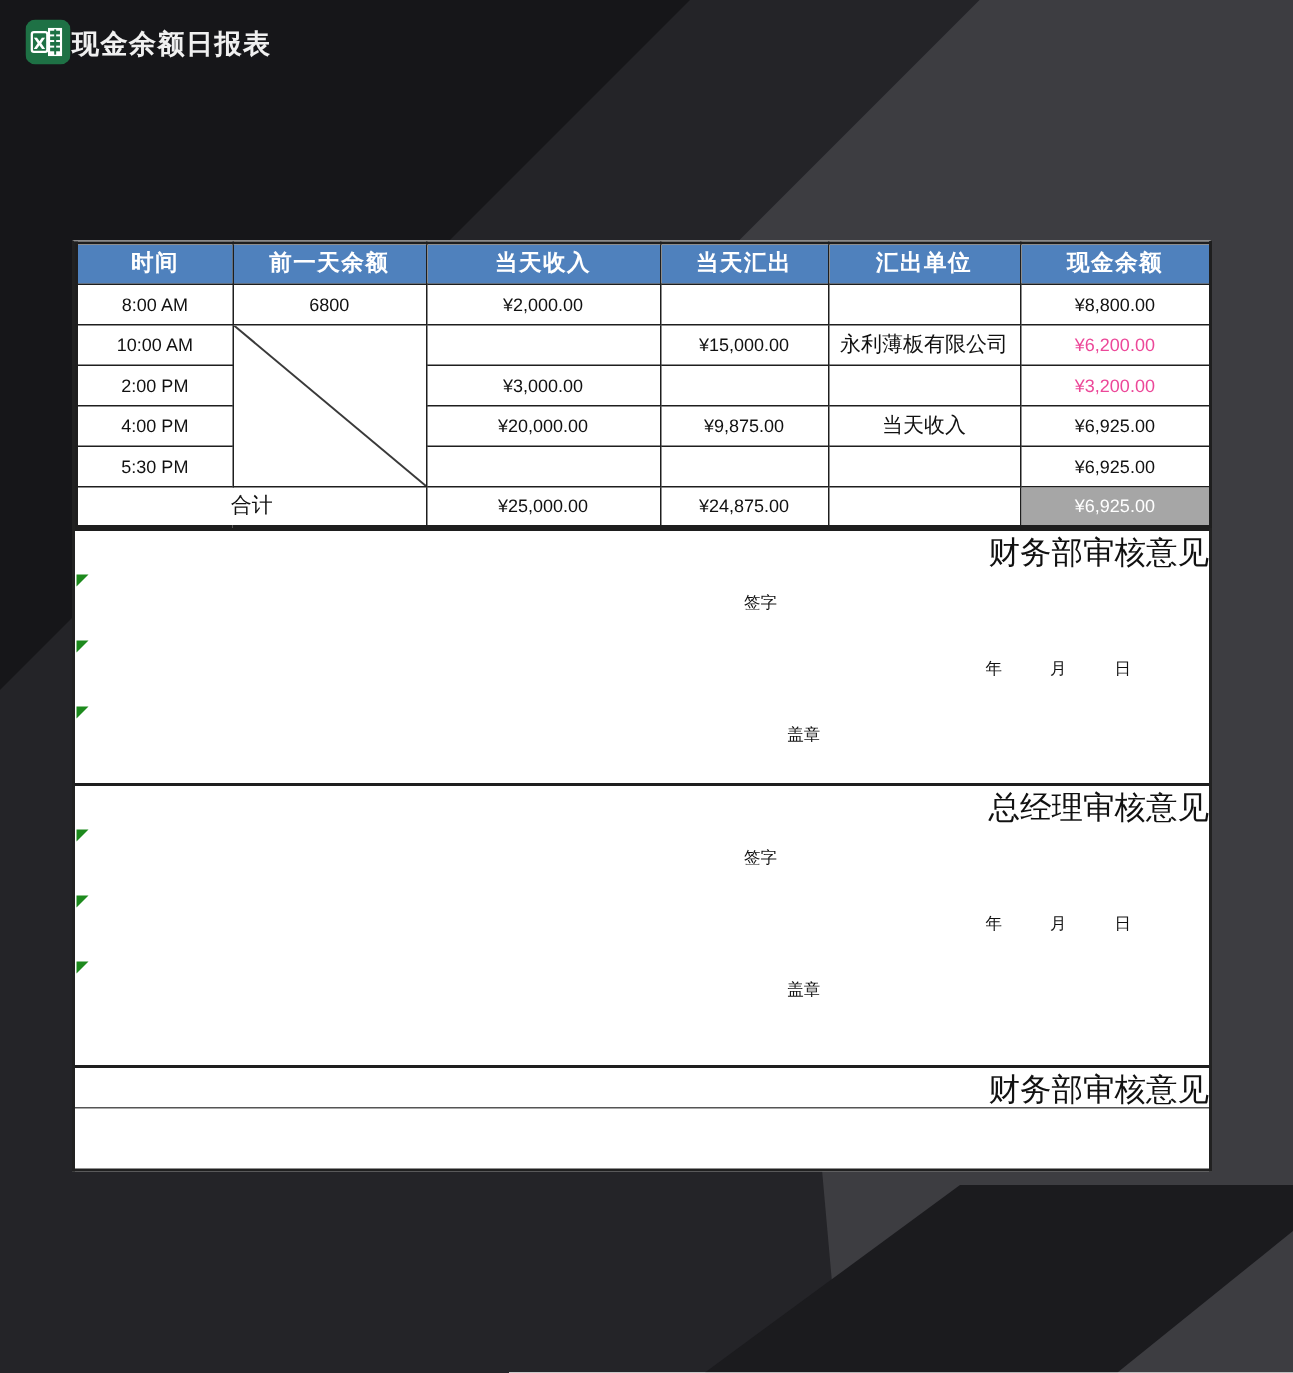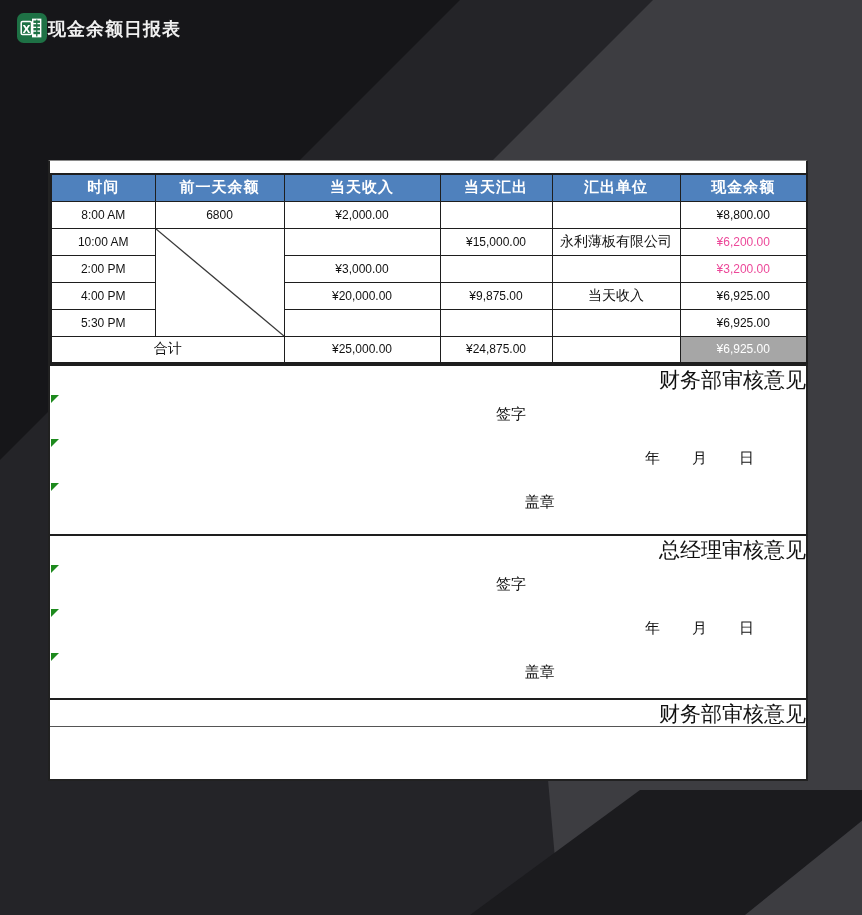--- a/index.html
+++ b/index.html
@@ -18,39 +18,39 @@
   .app-title{position:absolute;left:48px;top:17px;font-size:18px;font-weight:700;color:#f0f0f0;letter-spacing:1px;}
 
   
   .sheet{position:absolute;left:48px;top:160px;width:760px;height:621px;background:#fff;
          border:2px solid #212121;border-top:1px solid #8a8a8a;box-sizing:border-box;color:#111;}
 
   .account-row{height:28px;display:flex;align-items:center;font-size:15px;position:relative;}
   .account-label{position:absolute;left:7px;}
   .account-value{position:absolute;left:107px;}
 
-  table.main{width:100%;border-collapse:collapse;table-layout:fixed;font-size:14px;margin-top:12px;}
+  table.main{width:100%;border-collapse:collapse;table-layout:fixed;font-size:14px;}
   table.main td,table.main th{border:1px solid #1e1e1e;height:27px;text-align:center;vertical-align:middle;
     overflow:hidden;white-space:nowrap;padding:0 2px;box-sizing:border-box;}
   table.main{border:2px solid #1e1e1e;}
   th.hdr{background:#4f81bd;color:#fff;font-weight:700;font-size:15px;letter-spacing:1px;}
   td.num{font-family:Liberation Sans, sans-serif;font-size:12px;}
   td.red{color:#ec4899;}
   td.gray-cell{background:#a6a6a6;color:#fff;}
   td.diag{position:relative;padding:0;}
   td.diag svg{position:absolute;inset:0;width:100%;height:100%;display:block;}
 
   
   .section{border-top:2px solid #1e1e1e;position:relative;box-sizing:border-box;}
   .sec-170{height:170px;}
-  .sec-172{height:164px;}
+  .sec-172{height:188px;}
   .sec-last{height:50px;}
   .sec-title{height:26px;line-height:28px;text-align:right;font-size:21px;}
   .sec-title.lined{border-bottom:1px solid #555;}
-  .sec-row{position:relative;height:44px;font-size:15px;font-family:Liberation Mono, monospace;}
+  .sec-row{position:relative;height:44px;font-size:11px;font-family:Liberation Mono, monospace;}
   .sign-pos{position:absolute;left:59%;top:50%;transform:translateY(-50%);}
   .stamp-pos{position:absolute;left:62.8%;top:50%;transform:translateY(-50%);}
   .ymd{position:absolute;right:52px;top:50%;transform:translateY(-50%);display:flex;gap:32px;}
   .gmark{position:absolute;left:1px;top:3px;width:0;height:0;
          border-top:8px solid #1d8a1d;border-right:8px solid transparent;}
 </style>
 </head>
 <body>
 
 <div class="stage">

